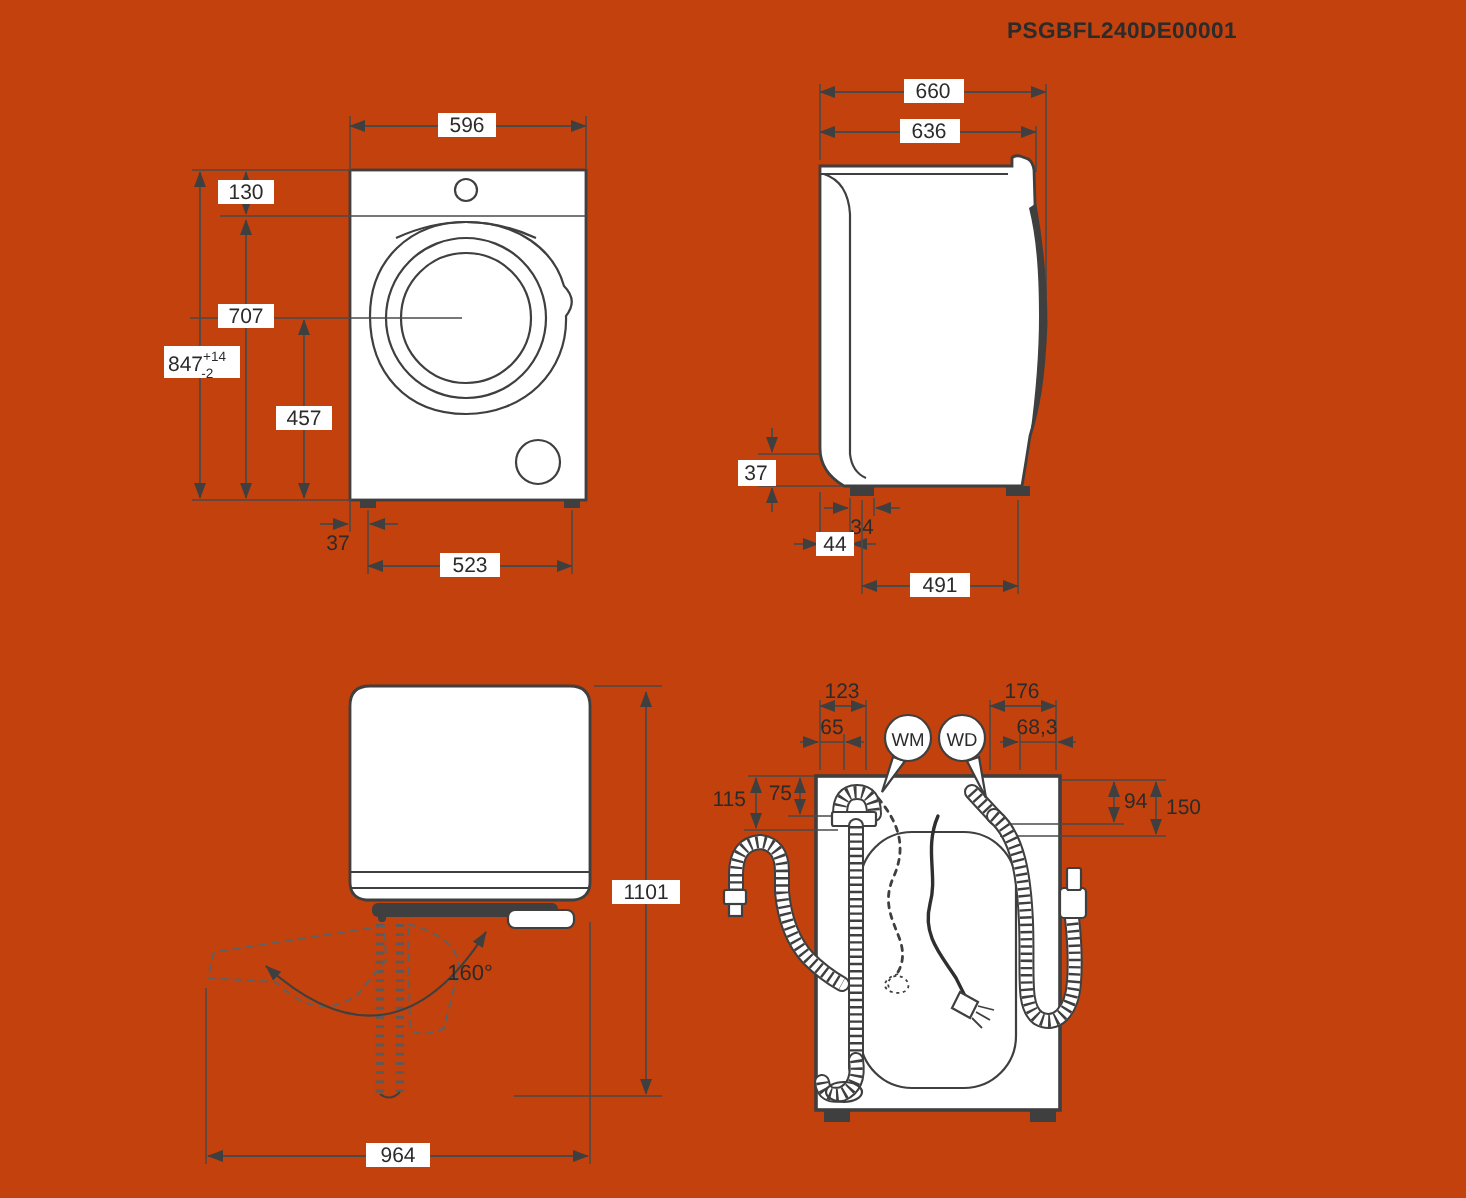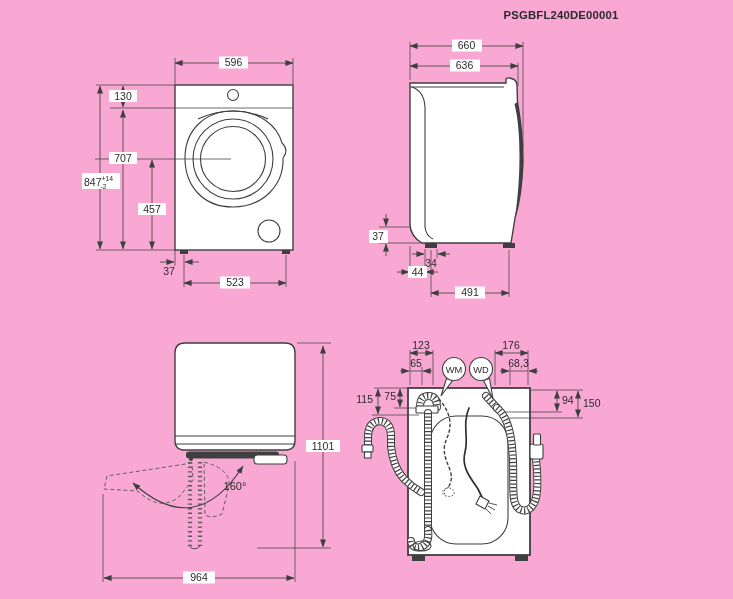--- a/index.html
+++ b/index.html
@@ -1,16 +1,16 @@
 <!DOCTYPE html>
 <html><head>
 <meta charset="utf-8">
 <style>
   html,body{margin:0;padding:0;background:#fff;}
-  .page{position:relative;width:733px;height:599px;background:#f9a8d4;overflow:hidden;}
+  .page{position:relative;width:733px;height:599px;background:#c2410c;overflow:hidden;}
   svg{position:absolute;left:0;top:0;}
   text{font-family:"Liberation Sans",sans-serif;fill:#2b2b2b;}
   .o  {fill:#fff;stroke:#3f3f3f;stroke-width:1.4;}
   .o1 {fill:none;stroke:#3f3f3f;stroke-width:1.1;}
   .o1f{fill:#fff;stroke:#3f3f3f;stroke-width:1.1;}
   .o2 {fill:#fff;stroke:#3f3f3f;stroke-width:1.8;}
   .blk{fill:#3f3f3f;stroke:none;}
   .e  {stroke:#4a4a4a;stroke-width:.8;fill:none;}
   .dl {stroke:#4a4a4a;stroke-width:.9;fill:none;}
   .wb {fill:#fff;}

